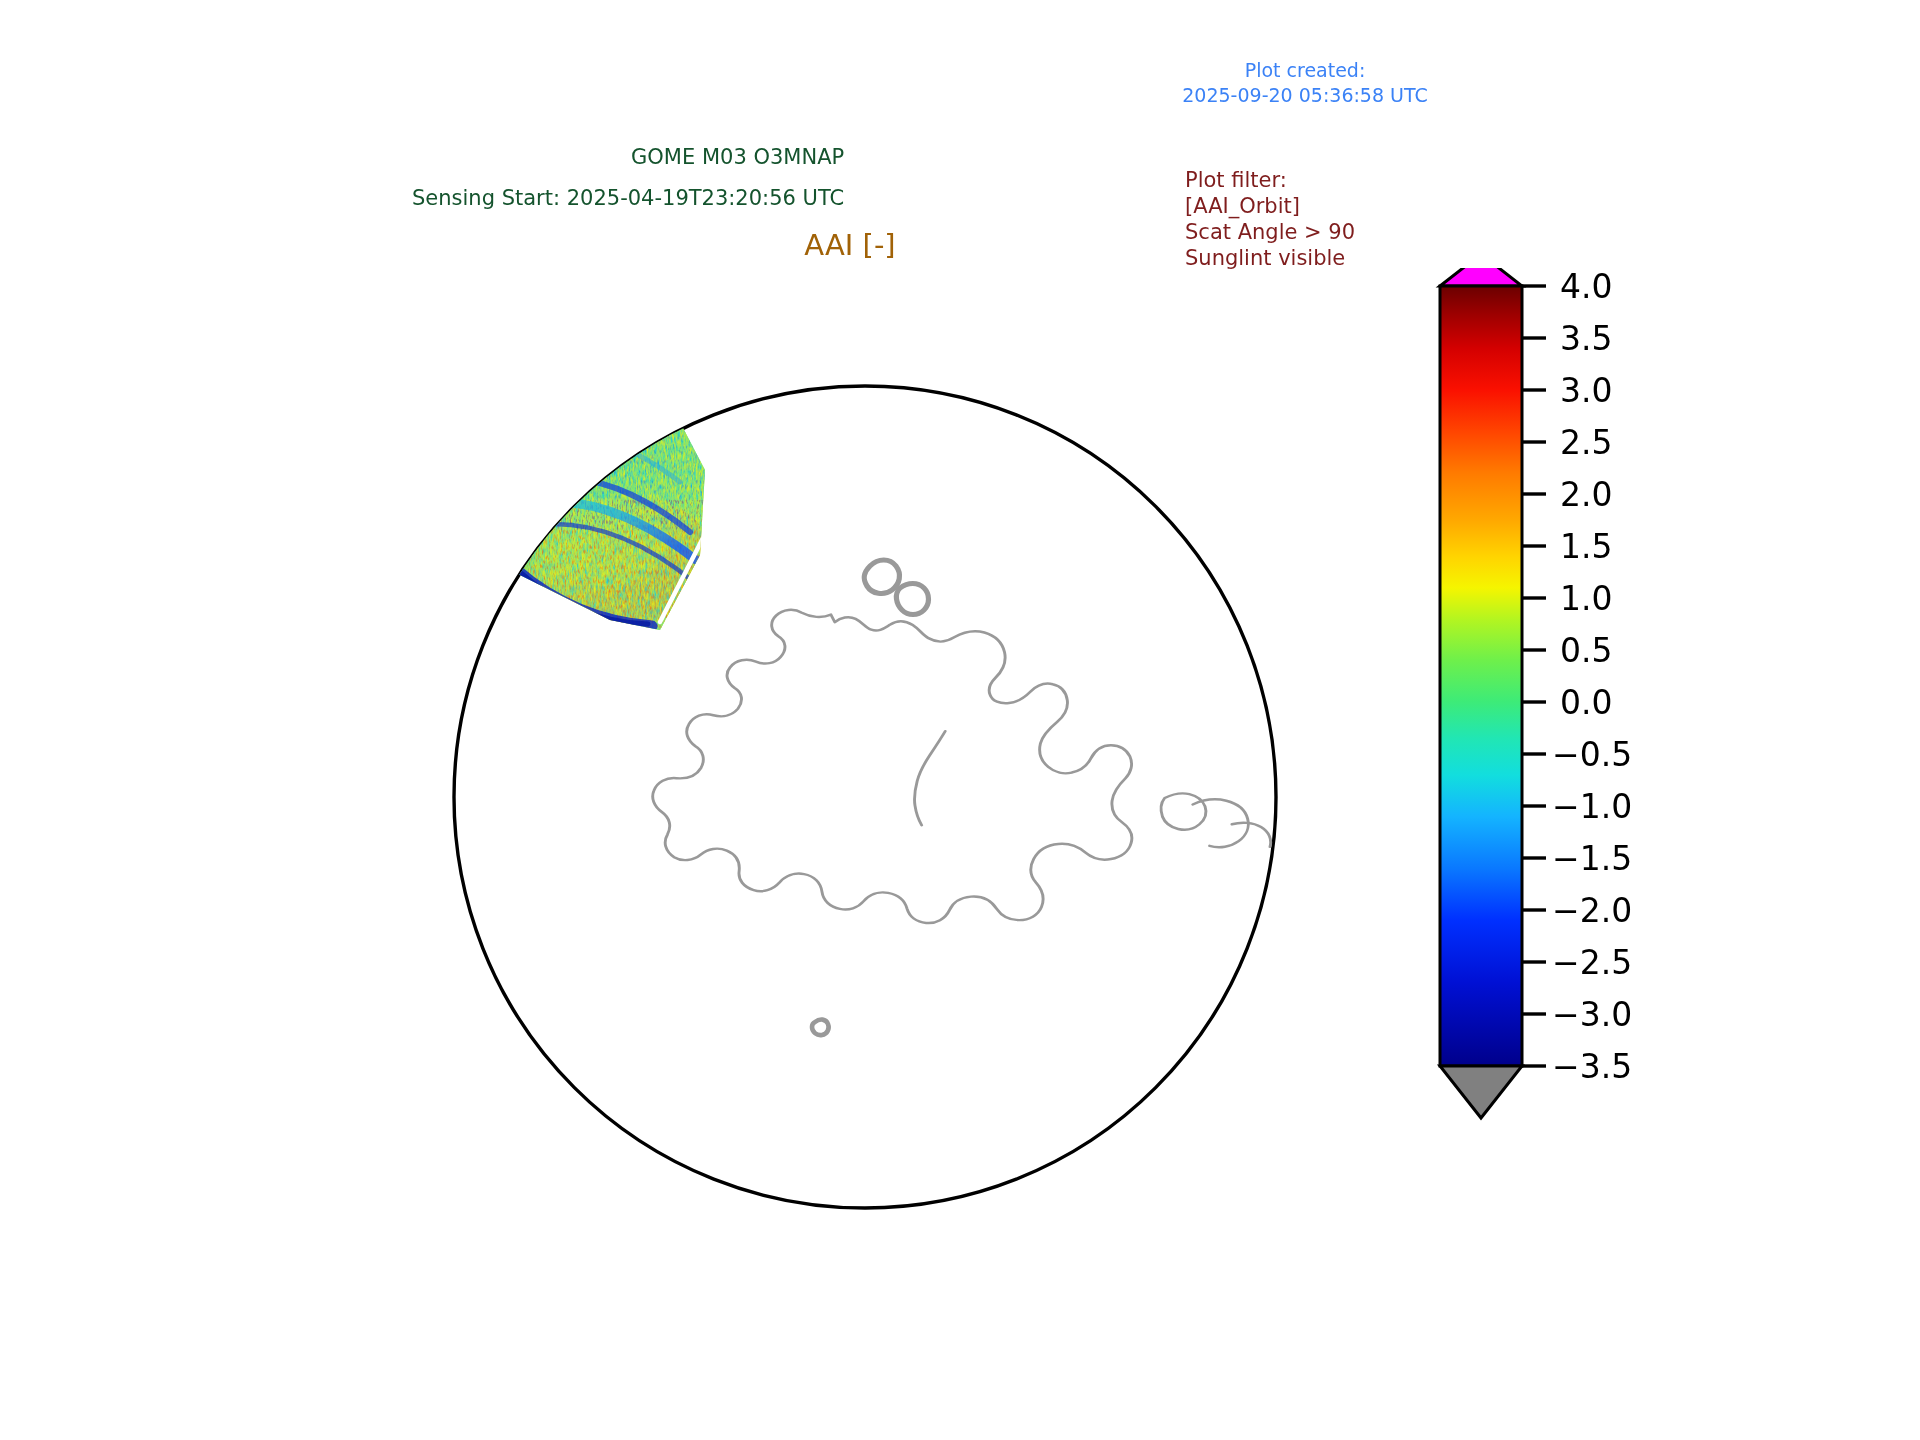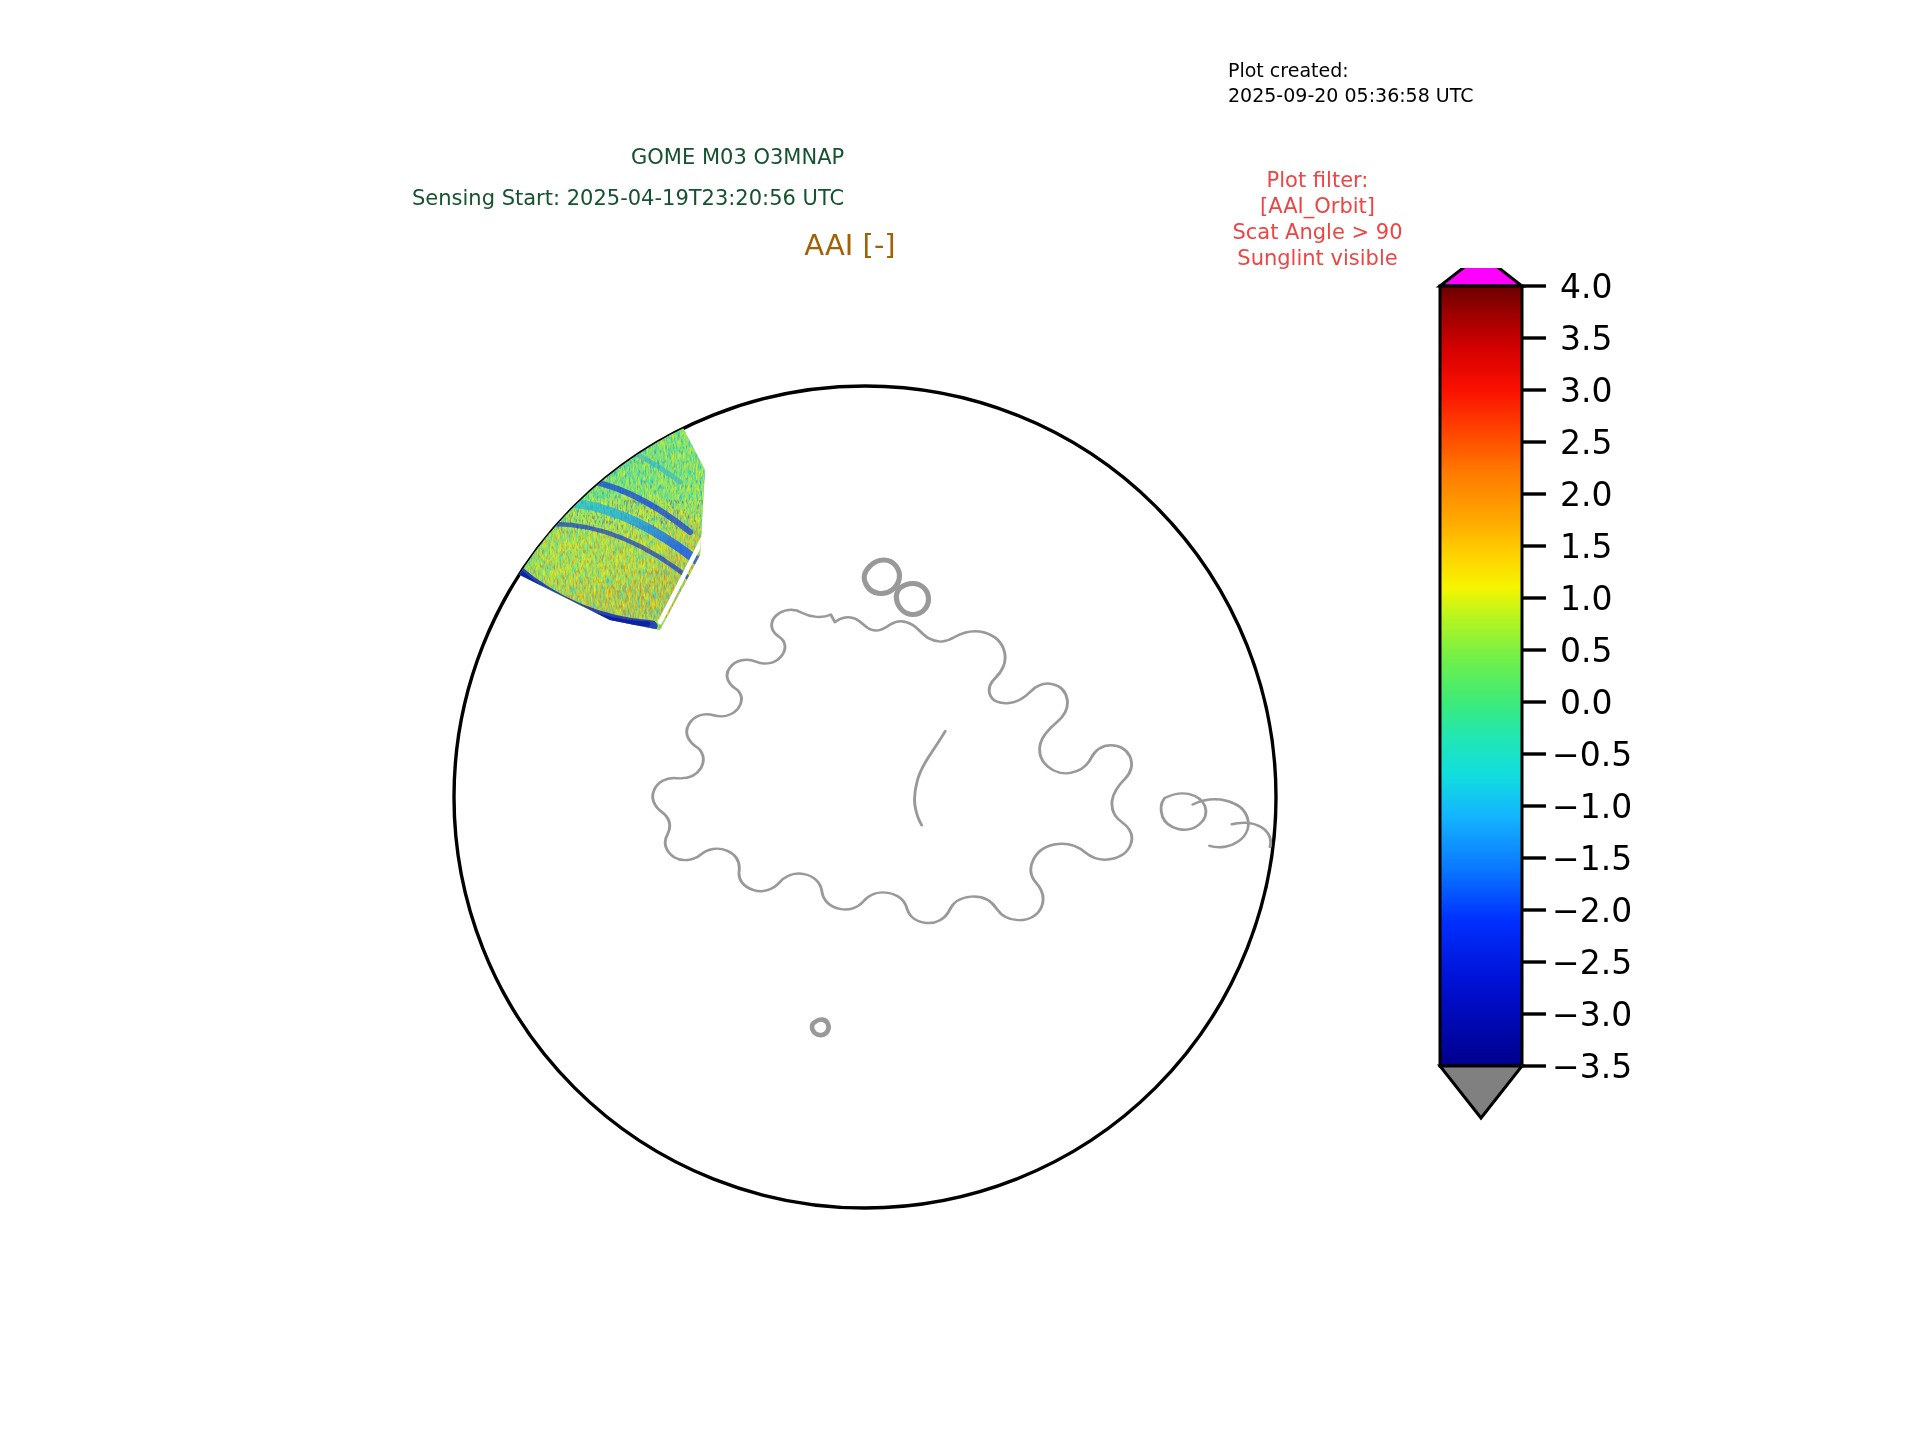--- a/index.html
+++ b/index.html
@@ -26,27 +26,27 @@
     position: absolute;
     left: 412px;
     top: 52px;
     font-size: 35px;
     color: #0000ff;
     white-space: nowrap;
     letter-spacing: 0.2px;
   }
   .plot-created {
     position: absolute;
-    left: 1228px;
+    left: 1160px;
     top: 58px;
     width: 290px;
-    text-align: left;
+    text-align: center;
     font-size: 19px;
     line-height: 25px;
-    color: #000000;
+    color: #3b82f6;
   }
   .plot-created div { white-space: nowrap; }
 
   .meta-block {
     position: absolute;
     left: 412px;
     top: 137px;
     font-size: 21px;
     line-height: 41px;
     color: #14532d;
@@ -62,24 +62,24 @@
     text-align: center;
     font-size: 29px;
     color: #a16207;
   }
 
   .filter-block {
     position: absolute;
     left: 1185px;
     top: 167px;
     width: 265px;
-    text-align: center;
+    text-align: left;
     font-size: 21px;
     line-height: 26px;
-    color: #ef4444;
+    color: #7f1d1d;
   }
   .filter-block div { white-space: nowrap; }
 
   
   .map-area {
     position: absolute;
     left: 360px;
     top: 270px;
     width: 1060px;
     height: 1080px;

